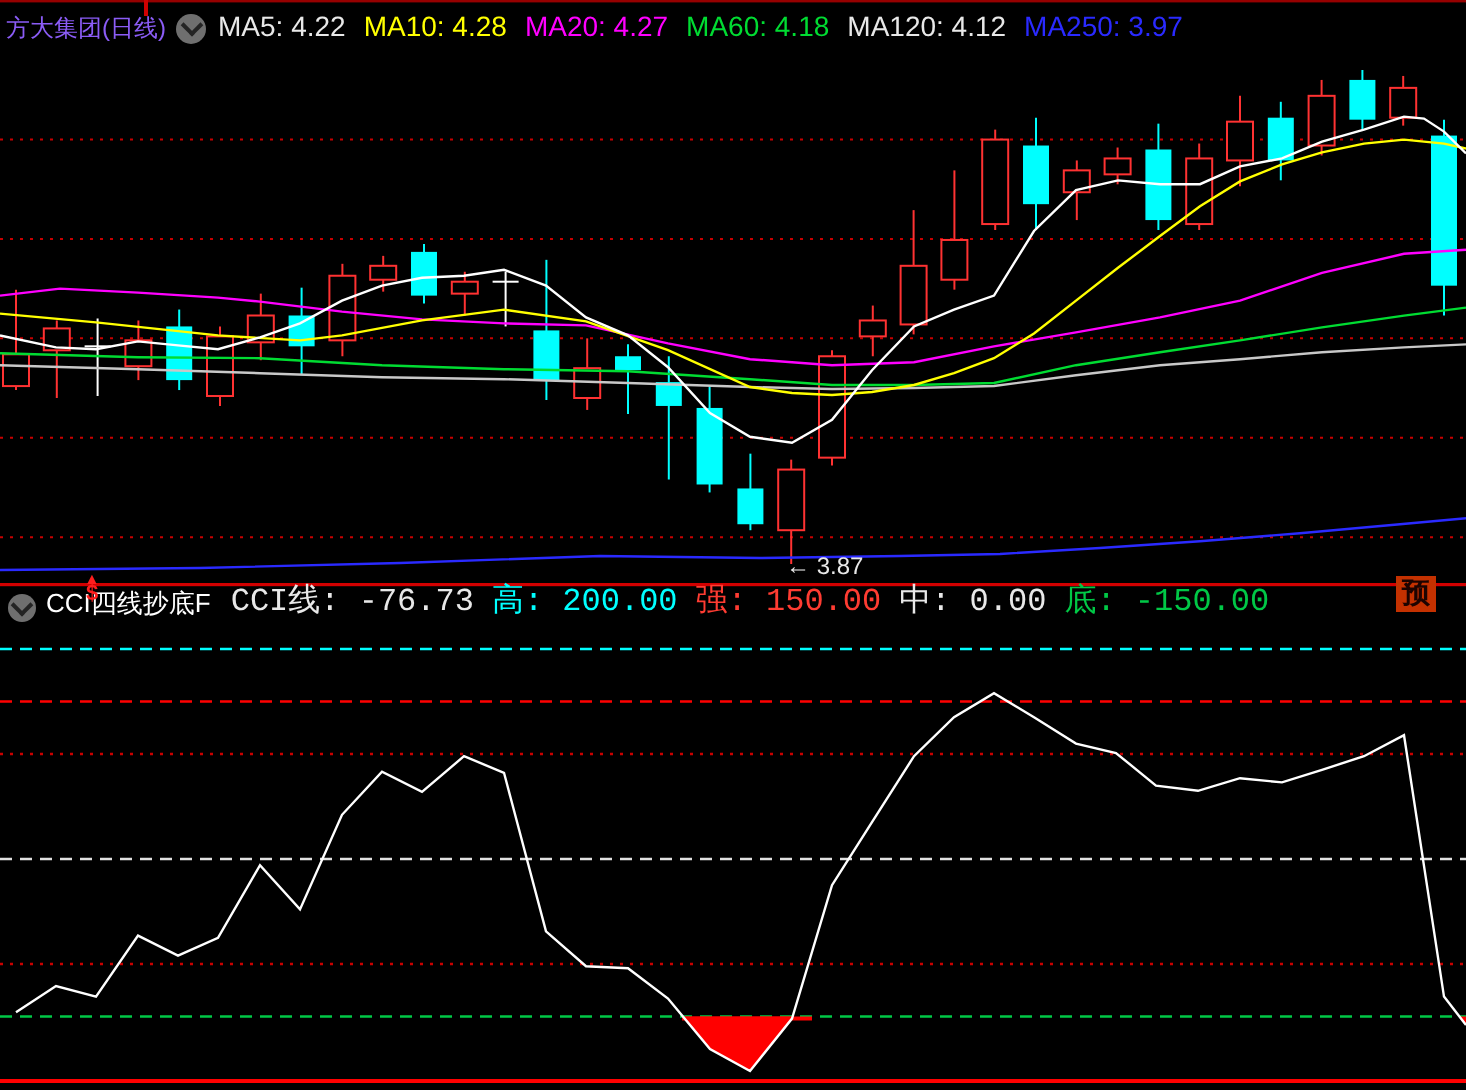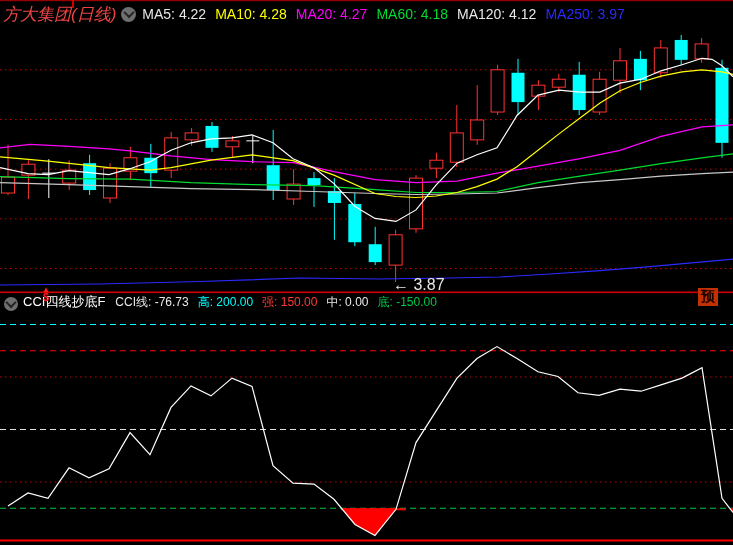--- a/index.html
+++ b/index.html
@@ -1,32 +1,32 @@
 <!DOCTYPE html>
 <html><head>
 <meta charset="utf-8">
 <style>
   html,body{margin:0;padding:0;background:#000;}
   .screen{position:relative;width:733px;height:545px;background:#000;overflow:hidden;
           font-family:"Liberation Sans","DejaVu Sans",sans-serif;}
   .top-bar{position:absolute;left:3px;top:3px;height:22px;display:flex;align-items:center;white-space:nowrap;}
-  .title{color:#ef4444;font-size:17px;letter-spacing:0px;font-style:italic;}
+  .title{color:#8b5cf6;font-size:12px;letter-spacing:0px;}
   .chev-circle{display:inline-flex;align-items:center;justify-content:center;width:15px;height:15px;
                border-radius:50%;background:#6f6f6f;margin:0 6px 0 5px;cursor:pointer;}
   .chev{display:block;width:6px;height:6px;border-right:2px solid #242424;border-bottom:2px solid #242424;
         transform:rotate(45deg) translate(-1px,-1px);}
   .ma-label{font-size:14px;margin-right:9px;}
   .sub-header{position:absolute;left:2px;top:295px;height:16px;display:flex;align-items:flex-end;white-space:nowrap;}
   .sub-header .chev-circle{width:14px;height:14px;margin:0 5px 0 2px;}
   .ind-name{color:#ffffff;font-size:13px;margin-right:10px;}
-  .cci-field{font-size:12px;margin-right:9px;}
+  .cci-field{font-size:16px;margin-right:9px;font-family:Liberation Mono, monospace;}
   svg{position:absolute;left:0;top:0;}
   .badge{position:absolute;left:698px;top:288px;width:20px;height:18px;background:#c43100;color:#1c0300;
          font-size:14px;font-weight:bold;display:flex;align-items:center;justify-content:center;cursor:pointer;}
-  .low-note{position:absolute;left:393px;top:276px;color:#e8e8e8;font-size:16px;letter-spacing:0px;}
+  .low-note{position:absolute;left:393px;top:276px;color:#e8e8e8;font-size:12px;letter-spacing:0px;}
   .sig{position:absolute;left:39px;top:286px;width:14px;text-align:center;color:#ff1e1e;line-height:7px;}
   .sig .arrow{display:block;font-size:8px;}
   .sig .dollar{display:block;font-size:11px;font-weight:bold;margin-top:1px;}
 </style>
 </head>
 <body>
 
 <div class="screen">
   <div class="top-bar">
     <span class="title">方大集团(日线)</span>

